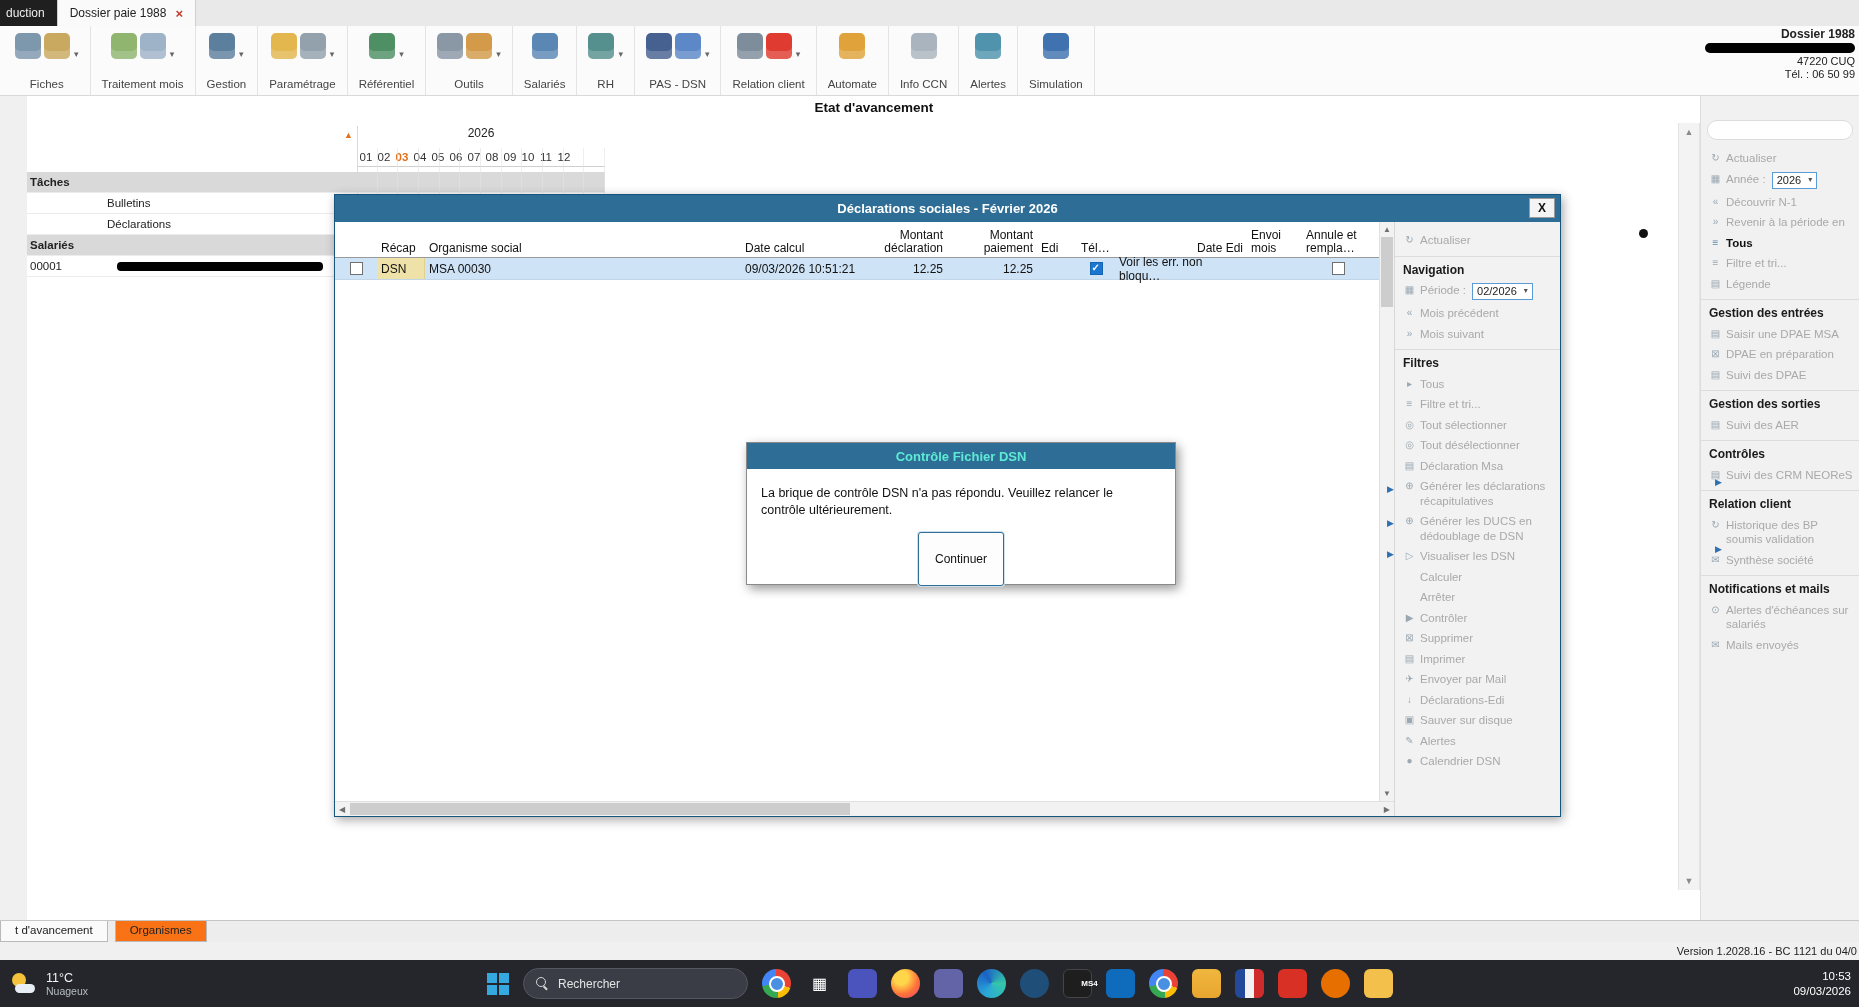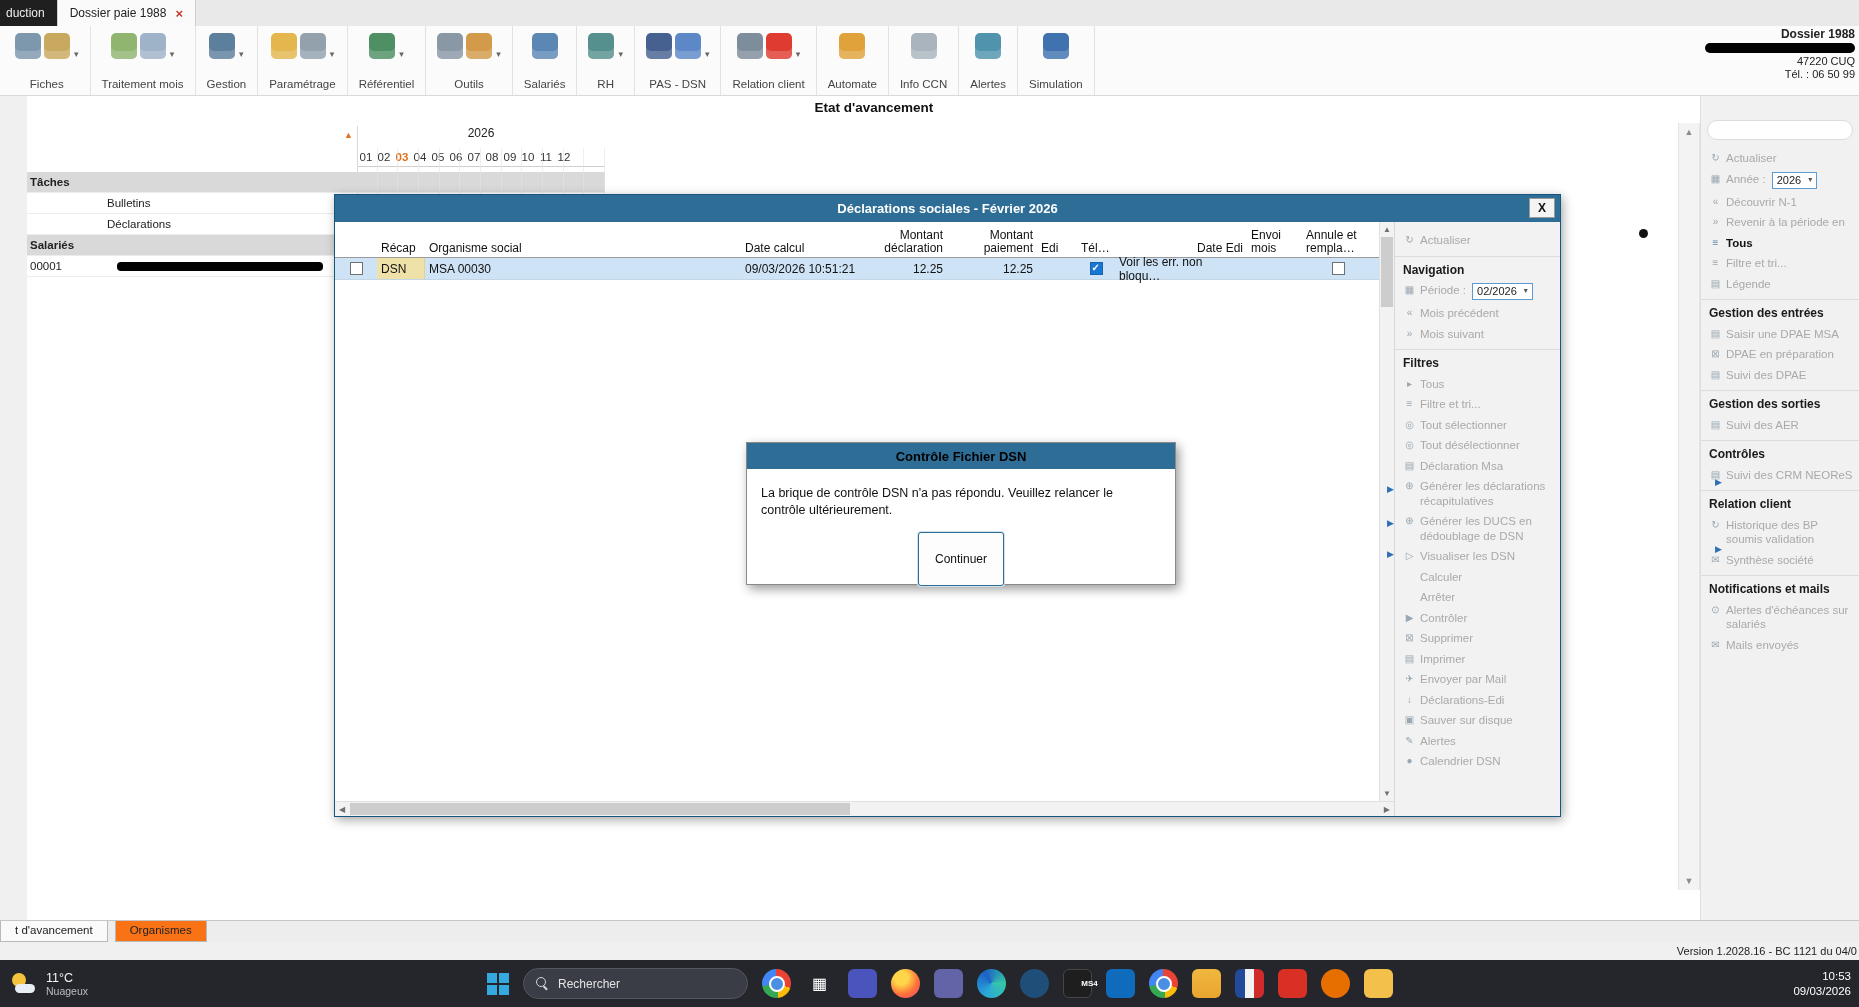--- a/index.html
+++ b/index.html
@@ -106,21 +106,21 @@
   .ea-1{left:1052px;top:290px;}
   .ea-2{left:1052px;top:324px;}
   .ea-3{left:1052px;top:355px;}
   .ea-r1{left:1688px;top:382px;}
   .ea-r2{left:1688px;top:449px;}
   .annotation-dot{position:absolute;left:1612px;top:133px;width:9px;height:9px;border-radius:50%;background:#111;}
 
   
   .modal{position:absolute;left:719px;top:346px;width:430px;height:143px;background:#fff;border:1px solid #8a8a8a;
     box-shadow:3px 4px 10px rgba(0,0,0,.4);z-index:30;}
-  .modal-title{height:26px;background:#2e6e96;color:#000000;font-size:13px;font-weight:700;
+  .modal-title{height:26px;background:#2e6e96;color:#5eead4;font-size:13px;font-weight:700;
     display:flex;align-items:center;justify-content:center;}
   .modal-msg{padding:16px 14px 4px;width:400px;font-size:12.5px;color:#111;line-height:17px;}
   .modal-btnrow{display:flex;justify-content:center;padding-top:9px;}
   .btn{font-family:inherit;font-size:12px;color:#111;background:#fdfdfd;border:1px solid #2e6e96;
     border-radius:3px;padding:19px 16px;box-shadow:0 0 0 1px #cfe0ec;}
 
   
   .vscroll-main{position:absolute;right:159px;top:27px;height:767px;width:22px;background:#f3f3f3;
     border-left:1px solid #e4e4e4;border-right:1px solid #e4e4e4;display:flex;flex-direction:column;
     justify-content:space-between;align-items:center;font-size:9px;color:#8a8a8a;padding:4px 0;}

